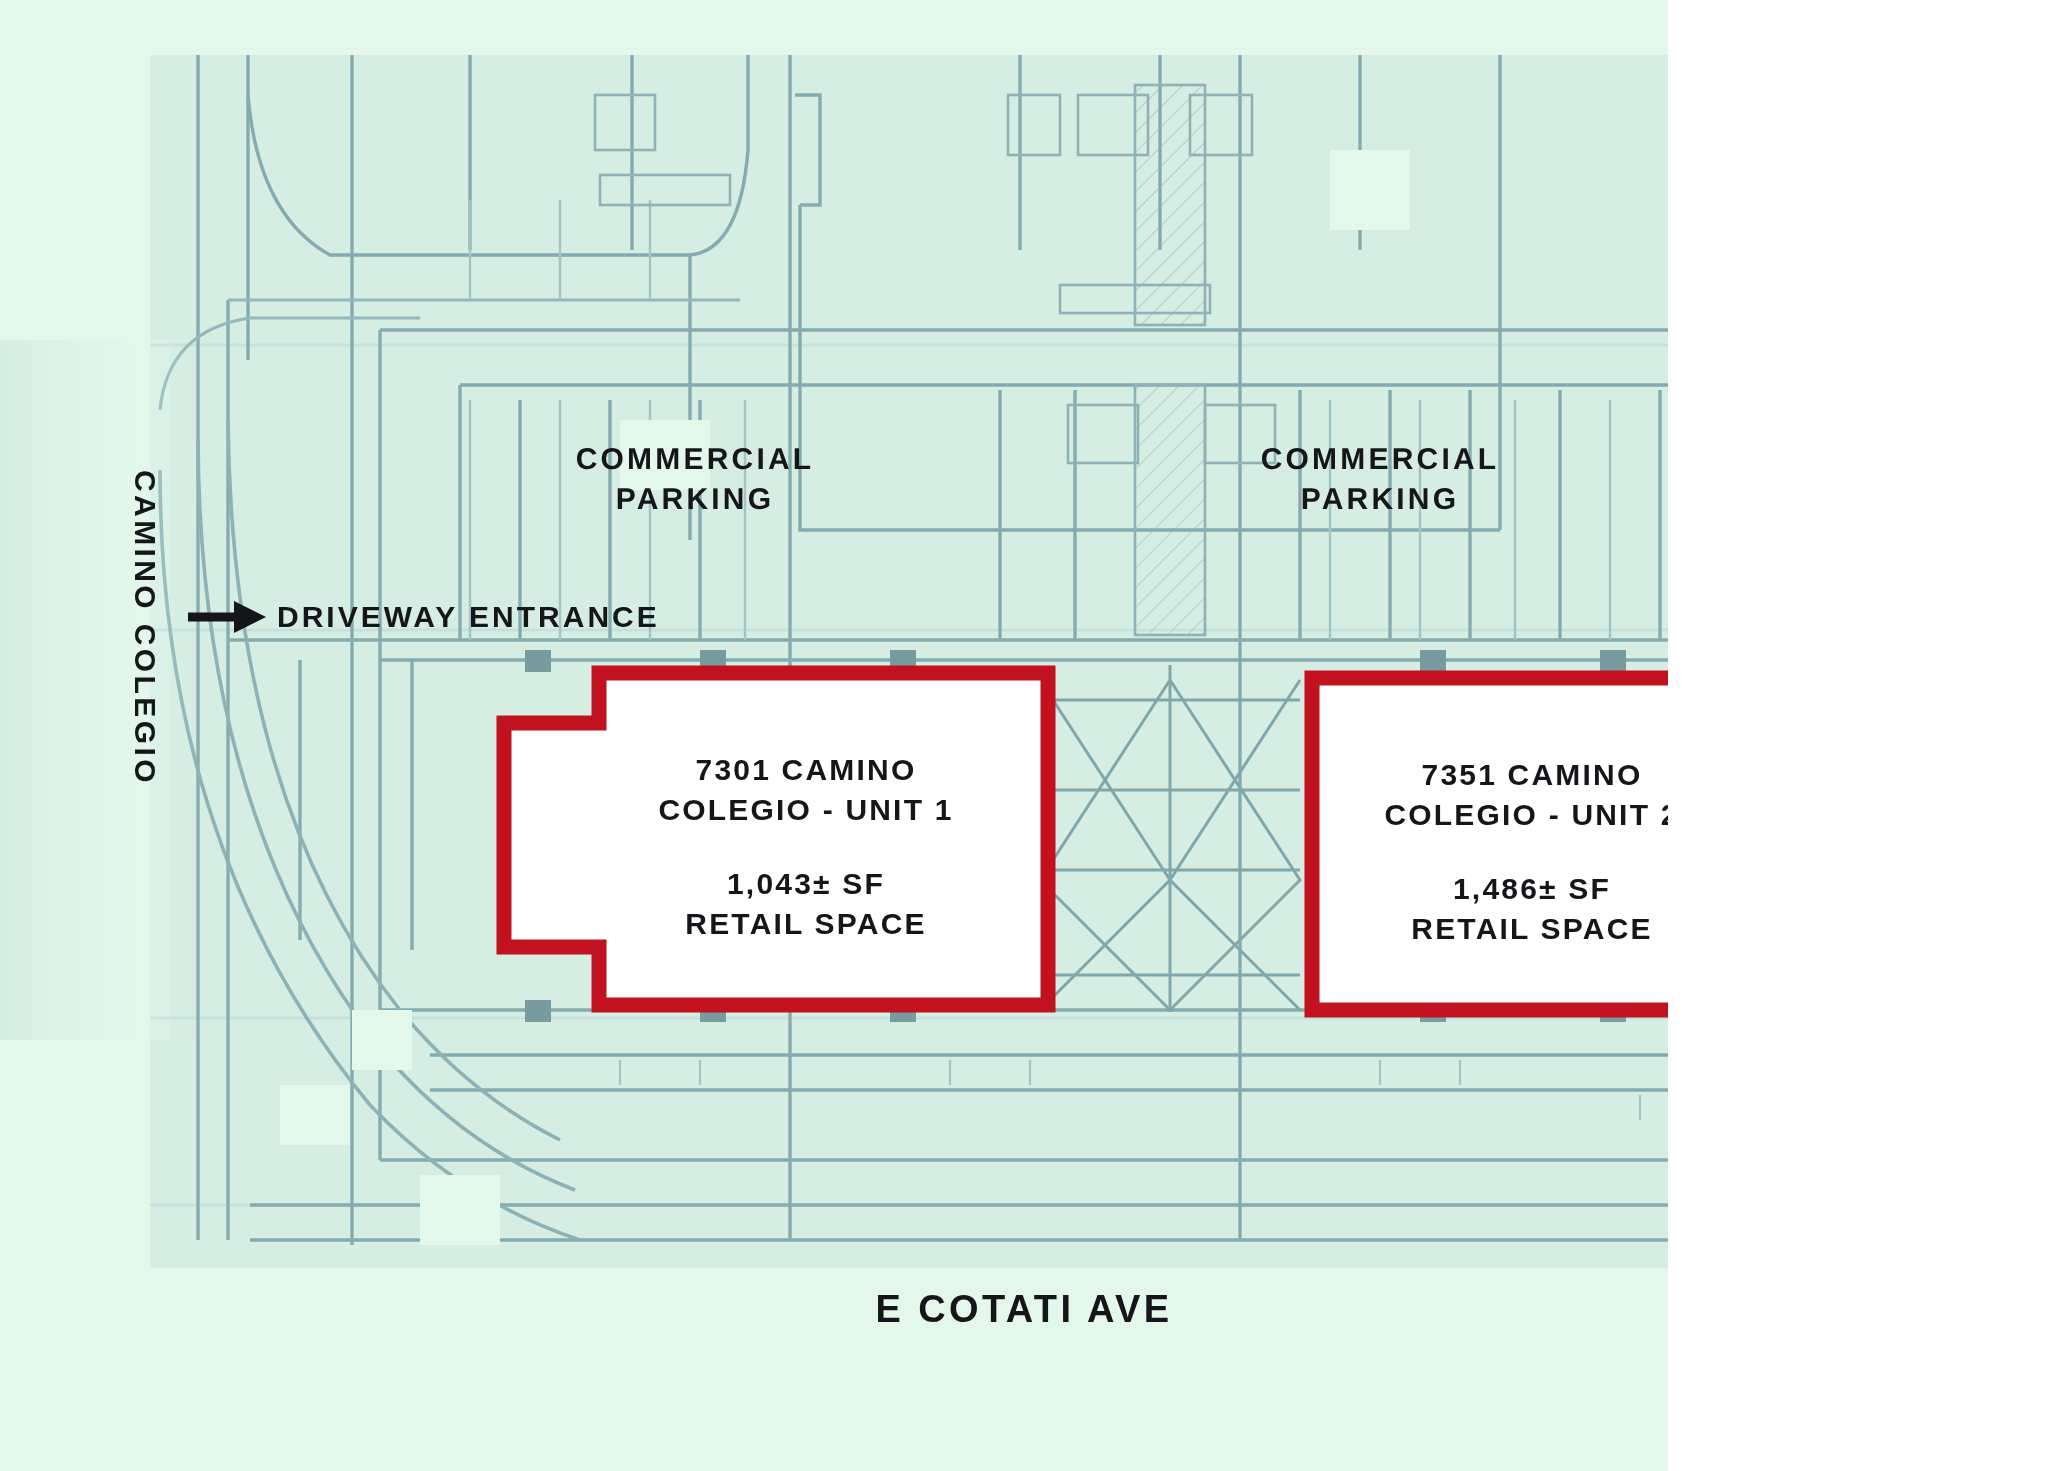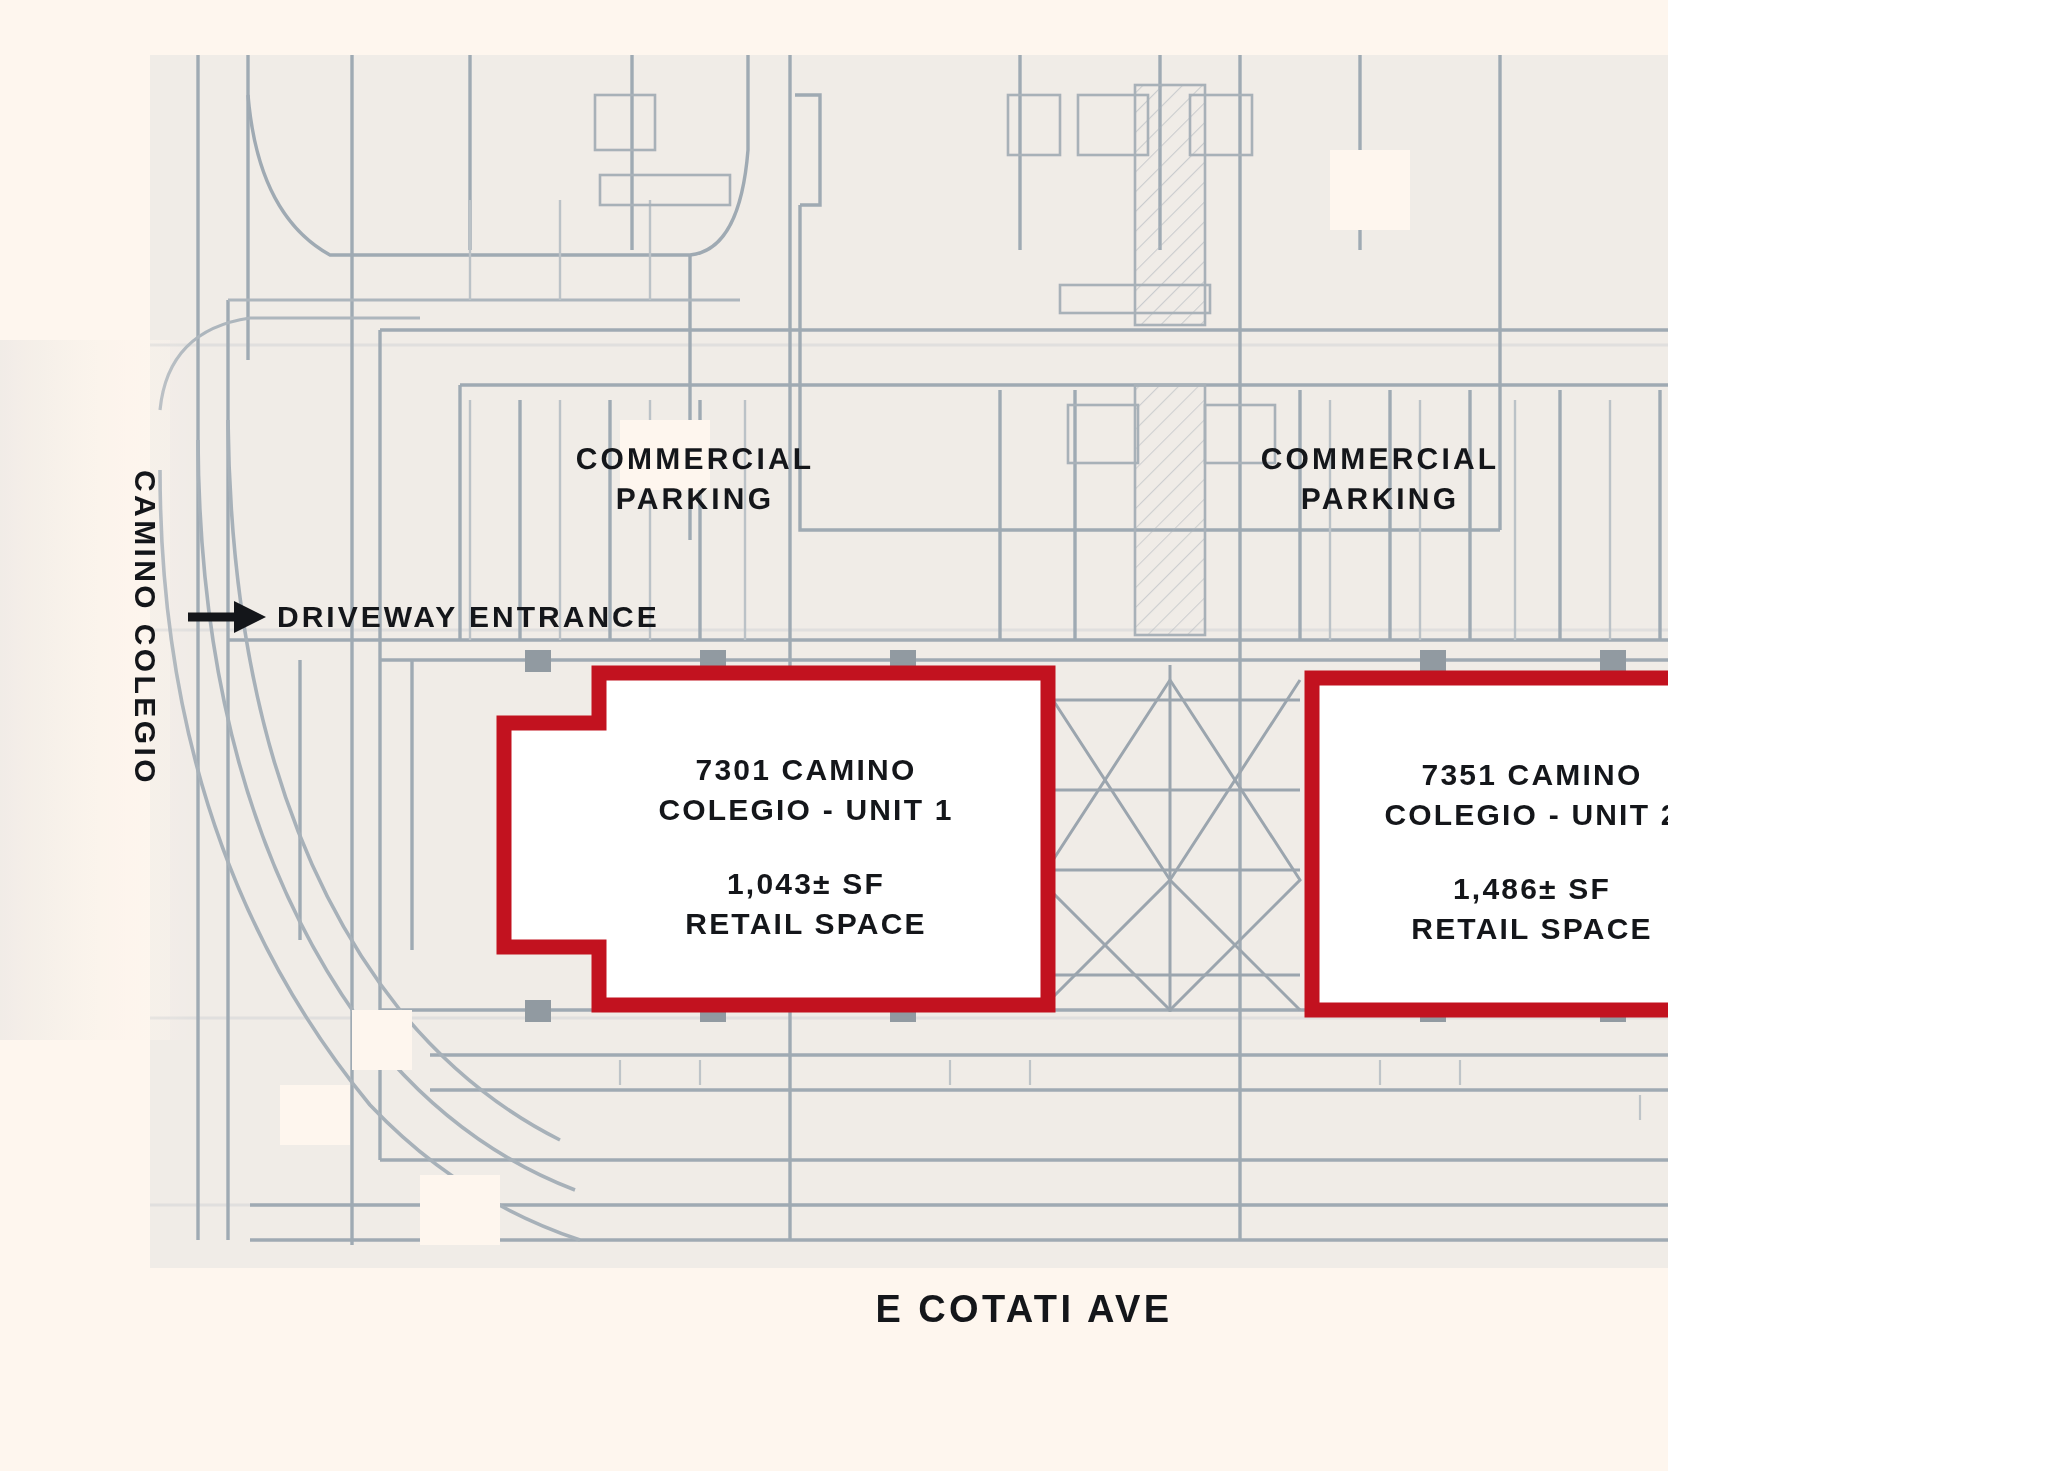--- a/index.html
+++ b/index.html
@@ -8,21 +8,21 @@
     background: #ffffff;
   }
   body {
     font-family: "Liberation Sans", sans-serif;
     -webkit-font-smoothing: antialiased;
   }
   #stage {
     position: relative;
     width: 1668px;
     height: 1471px;
-    background: #fdba74;
+    background: #22c55e;
     overflow: hidden;
   }
 
   
   #cad {
     position: absolute;
     left: 0; top: 0;
     width: 2048px;
     height: 1471px;
     opacity: 0.88;

